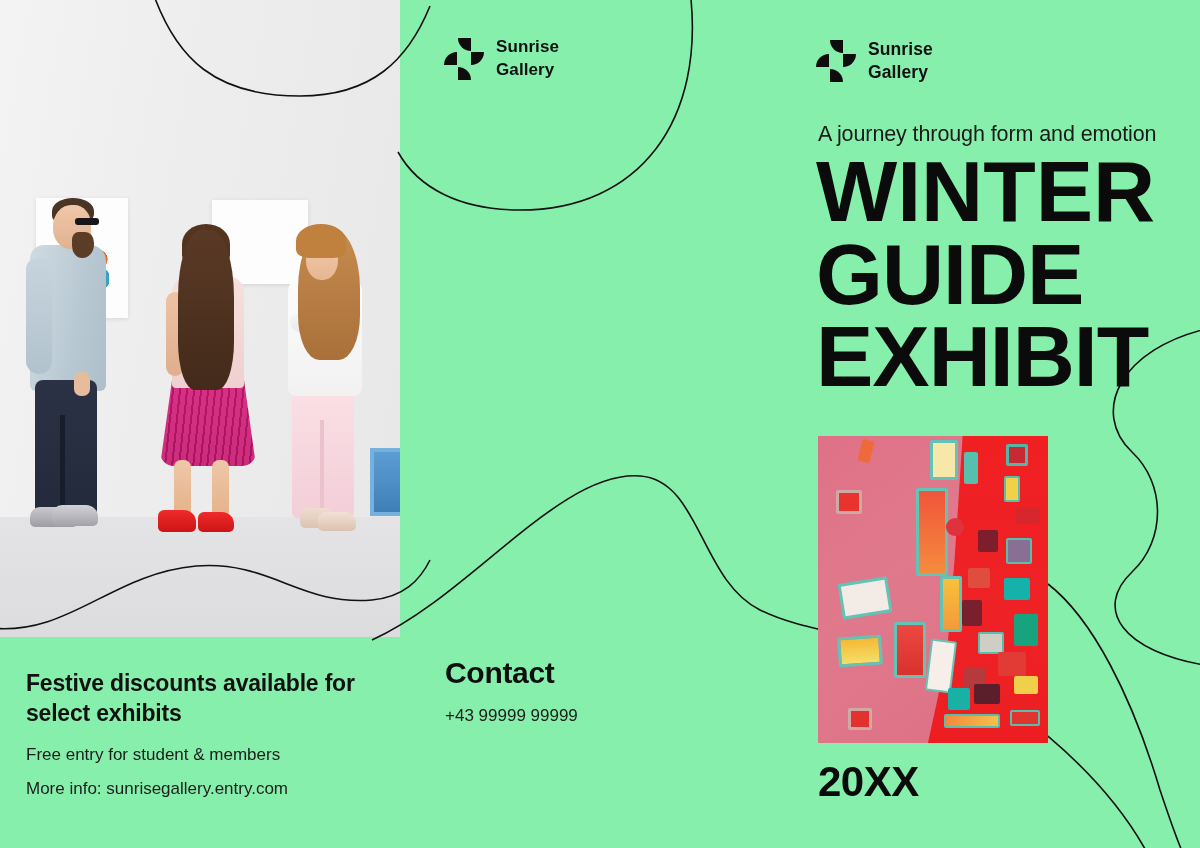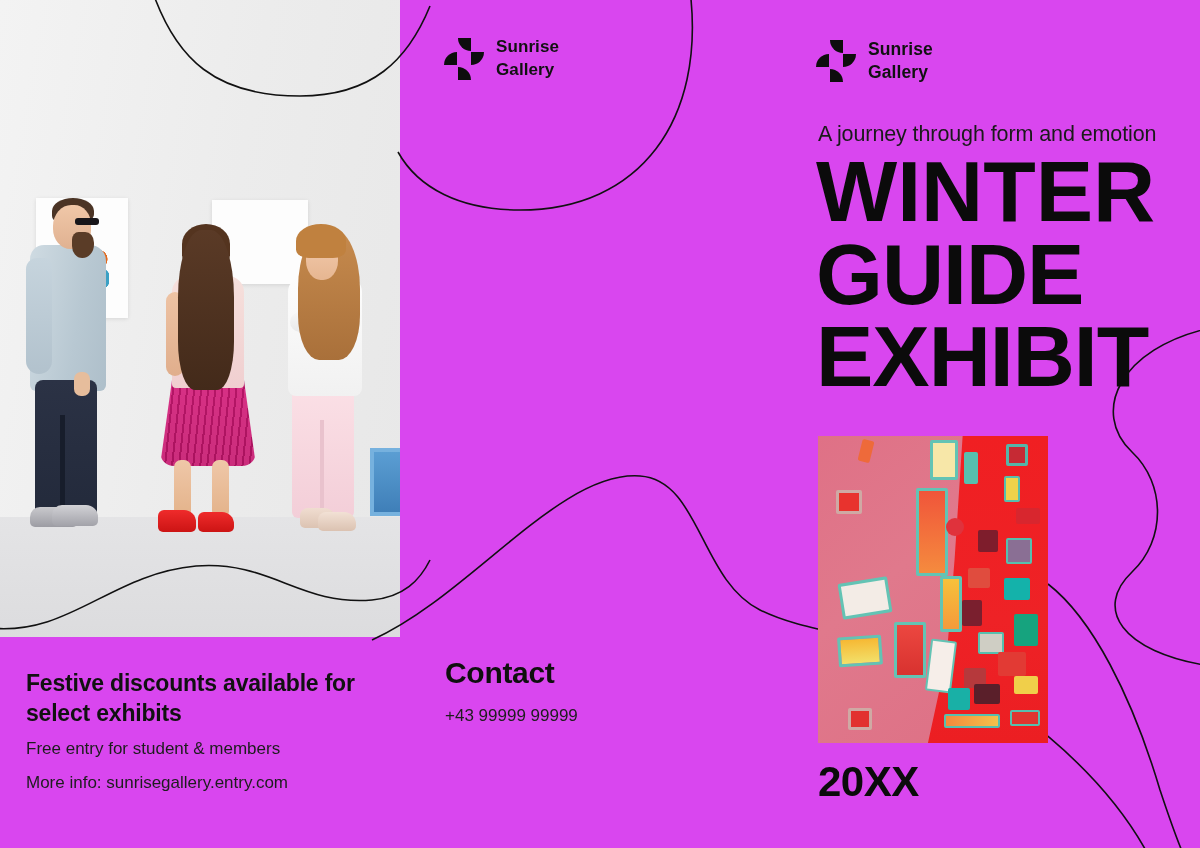--- a/index.html
+++ b/index.html
@@ -6,21 +6,21 @@
   * { box-sizing: border-box; margin: 0; padding: 0; }
   html, body {
     width: 1200px; height: 848px;
     background: #ffffff;
     font-family: "Liberation Sans", sans-serif;
     overflow: hidden;
   }
   .page {
     position: relative;
     width: 1200px; height: 848px;
-    background: #d946ef;
+    background: #86efac;
     overflow: hidden;
   }
 
   
   .curves {
     position: absolute; inset: 0;
     width: 1200px; height: 848px;
     pointer-events: none;
     z-index: 5;
   }
@@ -203,21 +203,21 @@
 
   
   .promo {
     position: absolute; left: 26px; top: 668px; width: 380px; z-index: 8;
   }
   .promo h2 {
     font-size: 23px; font-weight: 700; line-height: 1.32; color: #111;
     letter-spacing: -0.2px;
   }
   .promo p {
-    font-size: 17px; color: #1d1d1d; line-height: 1.45; margin-top: 8px;
+    font-size: 17px; color: #1d1d1d; line-height: 1.45; margin-top: 14px;
   }
   .promo p.second { margin-top: 10px; }
 
   
   .contact { position: absolute; left: 445px; top: 656px; width: 290px; z-index: 8; }
   .contact h2 { font-size: 30px; font-weight: 700; color: #0f0f0f; letter-spacing: -0.3px; }
   .contact .line { font-size: 17px; color: #1d1d1d; line-height: 1.42; margin-top: 14px; }
   .contact .line.addr { margin-top: 12px; }
 </style>
 </head>

